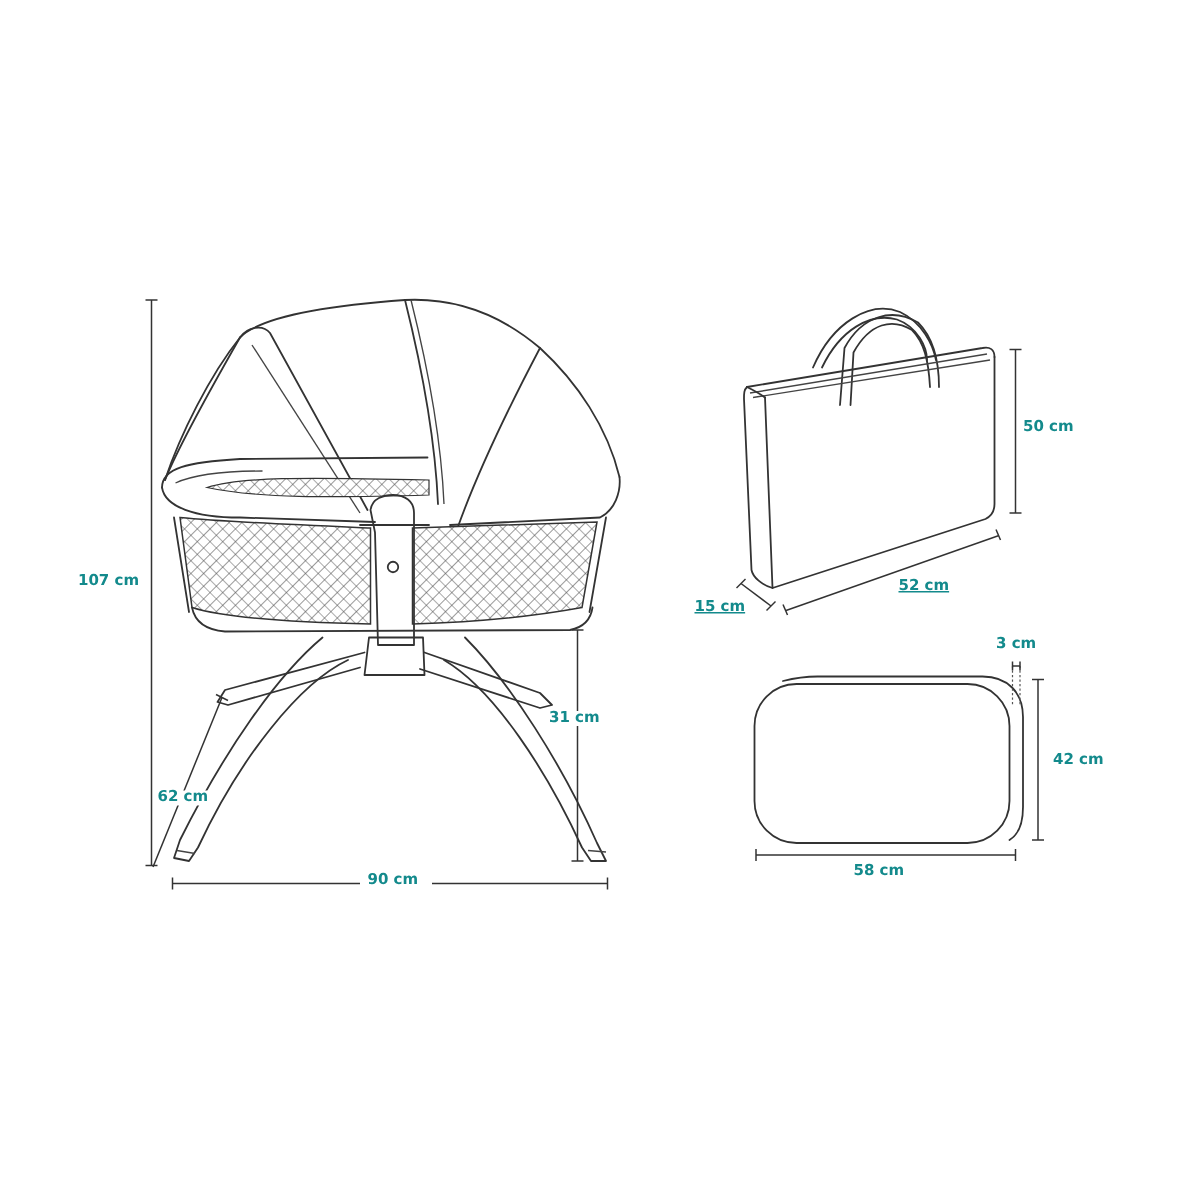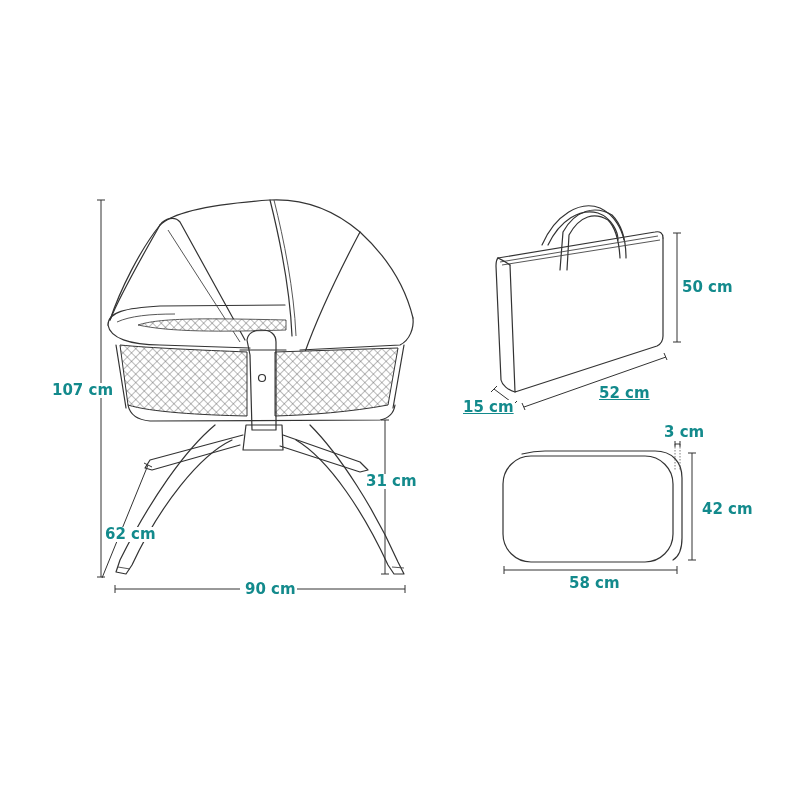--- a/index.html
+++ b/index.html
@@ -1,19 +1,19 @@
 <!DOCTYPE html>
 <html><head>
 <meta charset="utf-8">
 <style>
   html, body { margin: 0; padding: 0; background: #ffffff; }
   body { width: 800px; height: 800px; position: relative; overflow: hidden;
          font-family: "DejaVu Sans", sans-serif; }
   .stage { position: absolute; left: 0; top: 0; width: 800px; height: 800px; }
-  .label { position: absolute; font-weight: bold; font-size: 15px; color: #138a8c;
+  .label { position: absolute; font-weight: bold; font-size: 10px; color: #138a8c;
            white-space: nowrap; line-height: 1; background: #ffffff; padding: 0 1px; }
   svg { position: absolute; left: 0; top: 0; }
   .ln { fill: none; stroke: #333333; stroke-width: 1.2; stroke-linecap: round; stroke-linejoin: round; }
   .ln-thin { fill: none; stroke: #444444; stroke-width: 0.9; }
   .dim { fill: none; stroke: #333333; stroke-width: 1; }
   .dot { fill: none; stroke: #555555; stroke-width: 0.8; stroke-dasharray: 1.5 1.5; }
 </style>
 </head>
 <body>
 

